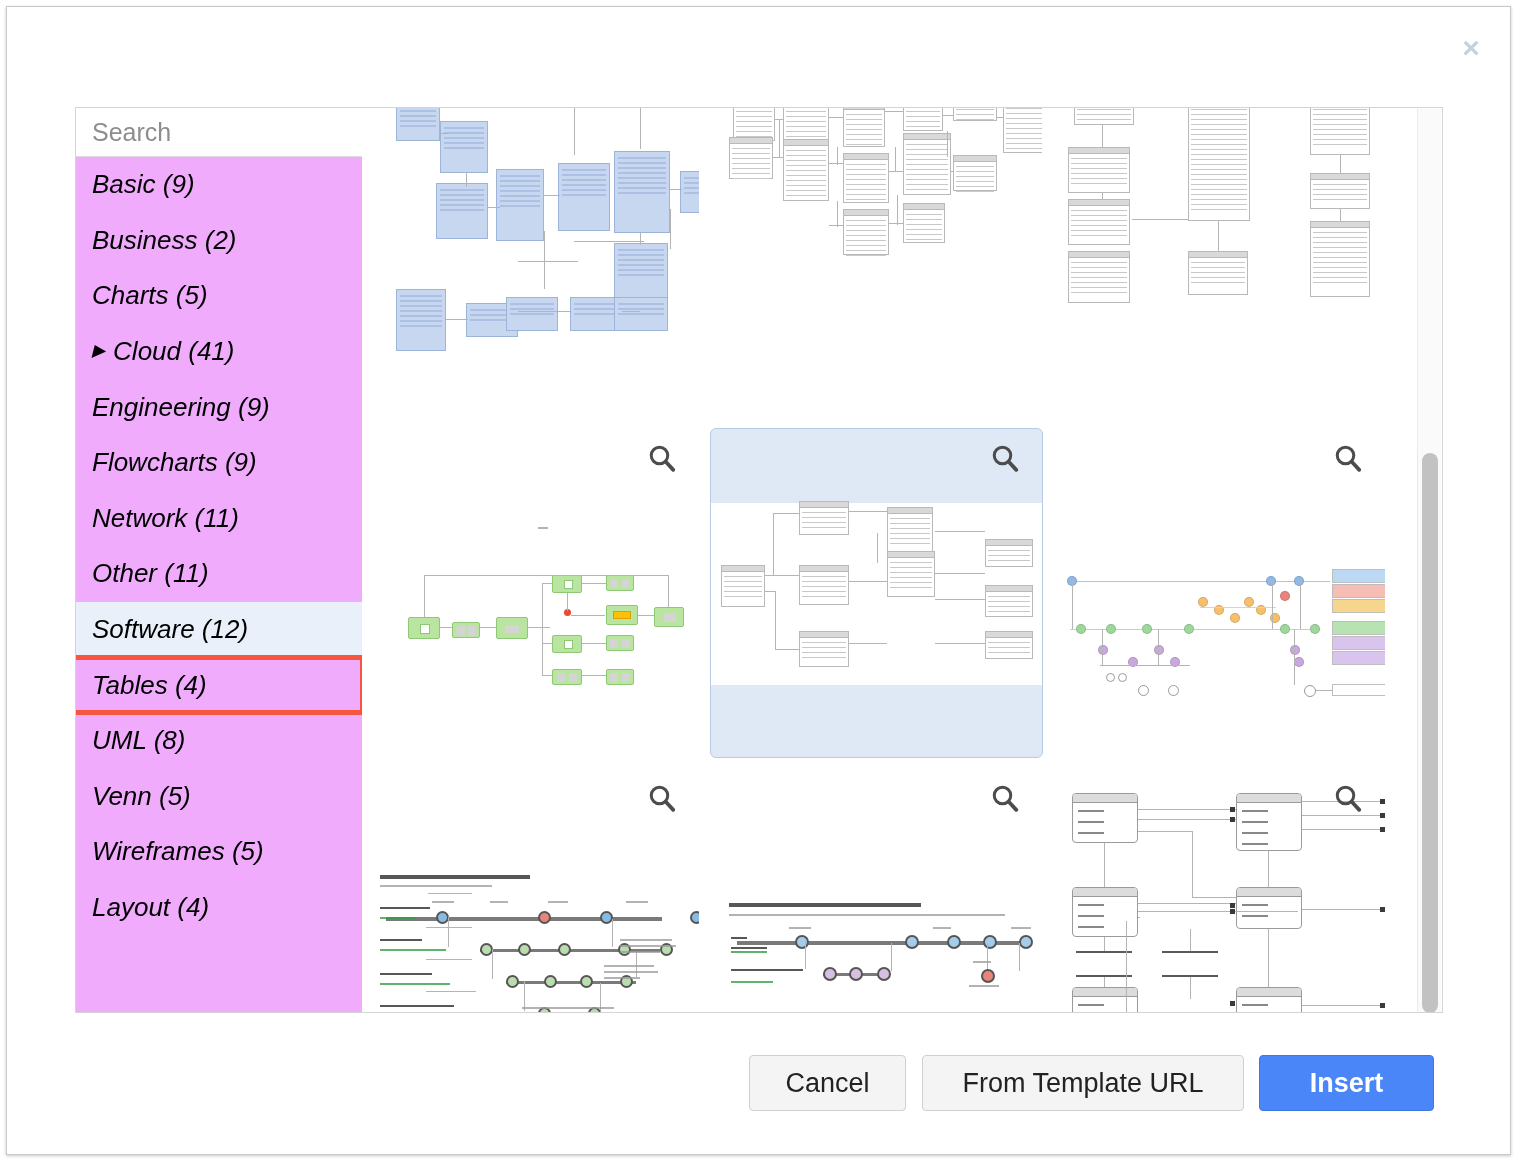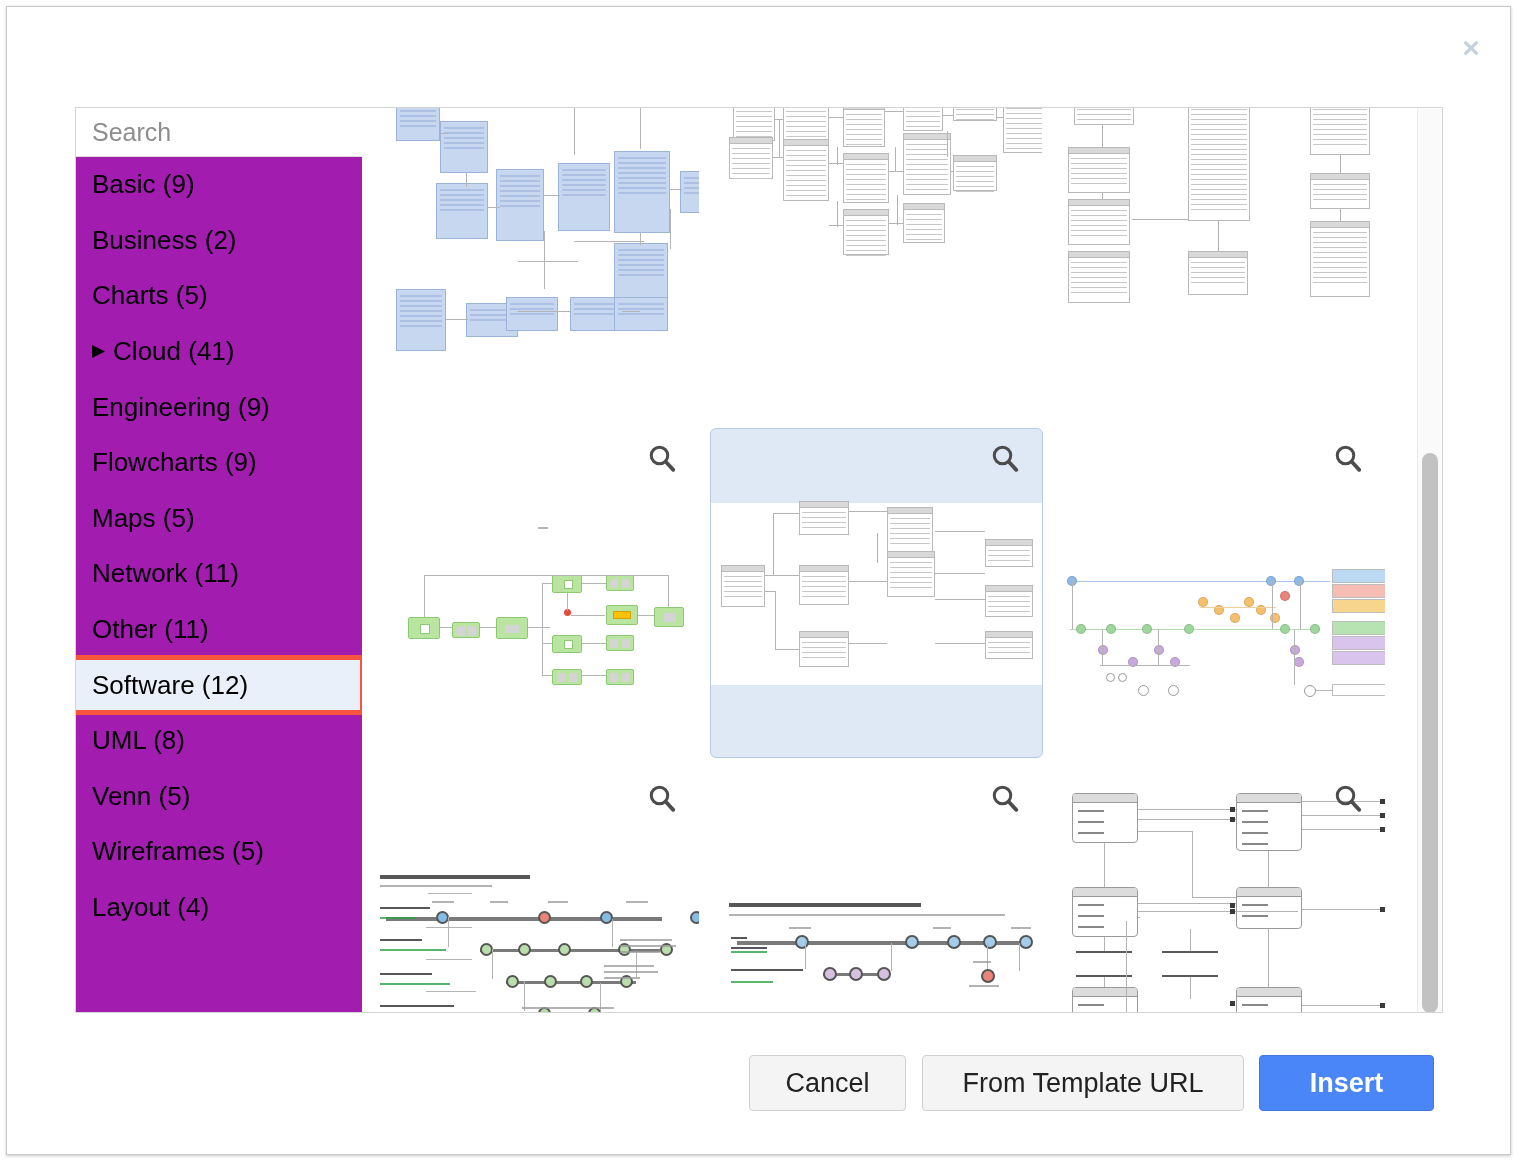--- a/index.html
+++ b/index.html
@@ -40,21 +40,21 @@
     left: 68px; top: 100px;
     width: 1368px; height: 906px;
   }
 
   
   #sidebar {
     position: absolute;
     left: 0; top: 0;
     width: 342px; height: 906px;
     border: 1px solid #d4d4d4;
-    background: #a21caf;
+    background: #f0abfc;
     overflow: hidden;
   }
   #search-wrap {
     position: relative;
     height: 49px;
     border-bottom: 1px solid #dcdcdc;
     background: #fff;
   }
   #search-input {
     position: absolute;
@@ -68,21 +68,21 @@
     background: transparent;
   }
   #search-input::placeholder { color: #8d8d8d; opacity: 1; }
   #search-icon {
     position: absolute;
     right: 12px; top: 11px;
     width: 26px; height: 26px;
     pointer-events: none;
   }
 
-  .cat-list { list-style: none; margin: 0; padding: 0; }
+  .cat-list { list-style: none; margin: 0; padding: 0; font-style: italic; }
   .cat-item {
     height: 55.6px;
     display: flex; align-items: center;
     padding-left: 16px;
     font-size: 26px;
     color: #000;
     cursor: pointer;
     white-space: nowrap;
   }
   .cat-item.selected { background: #e9f0f9; }
@@ -267,30 +267,30 @@
             <span class="cat-arrow">▶</span>
             <span>Cloud (41)</span>
           </li>
           <li class="cat-item">
             <span>Engineering (9)</span>
           </li>
           <li class="cat-item">
             <span>Flowcharts (9)</span>
           </li>
           <li class="cat-item">
-            <span>Maps (5)</span>
-          </li>
-          <li class="cat-item">
             <span>Network (11)</span>
           </li>
           <li class="cat-item">
             <span>Other (11)</span>
           </li>
           <li class="cat-item selected">
             <span>Software (12)</span>
+          </li>
+          <li class="cat-item">
+            <span>Tables (4)</span>
           </li>
           <li class="cat-item">
             <span>UML (8)</span>
           </li>
           <li class="cat-item">
             <span>Venn (5)</span>
           </li>
           <li class="cat-item">
             <span>Wireframes (5)</span>
           </li>

